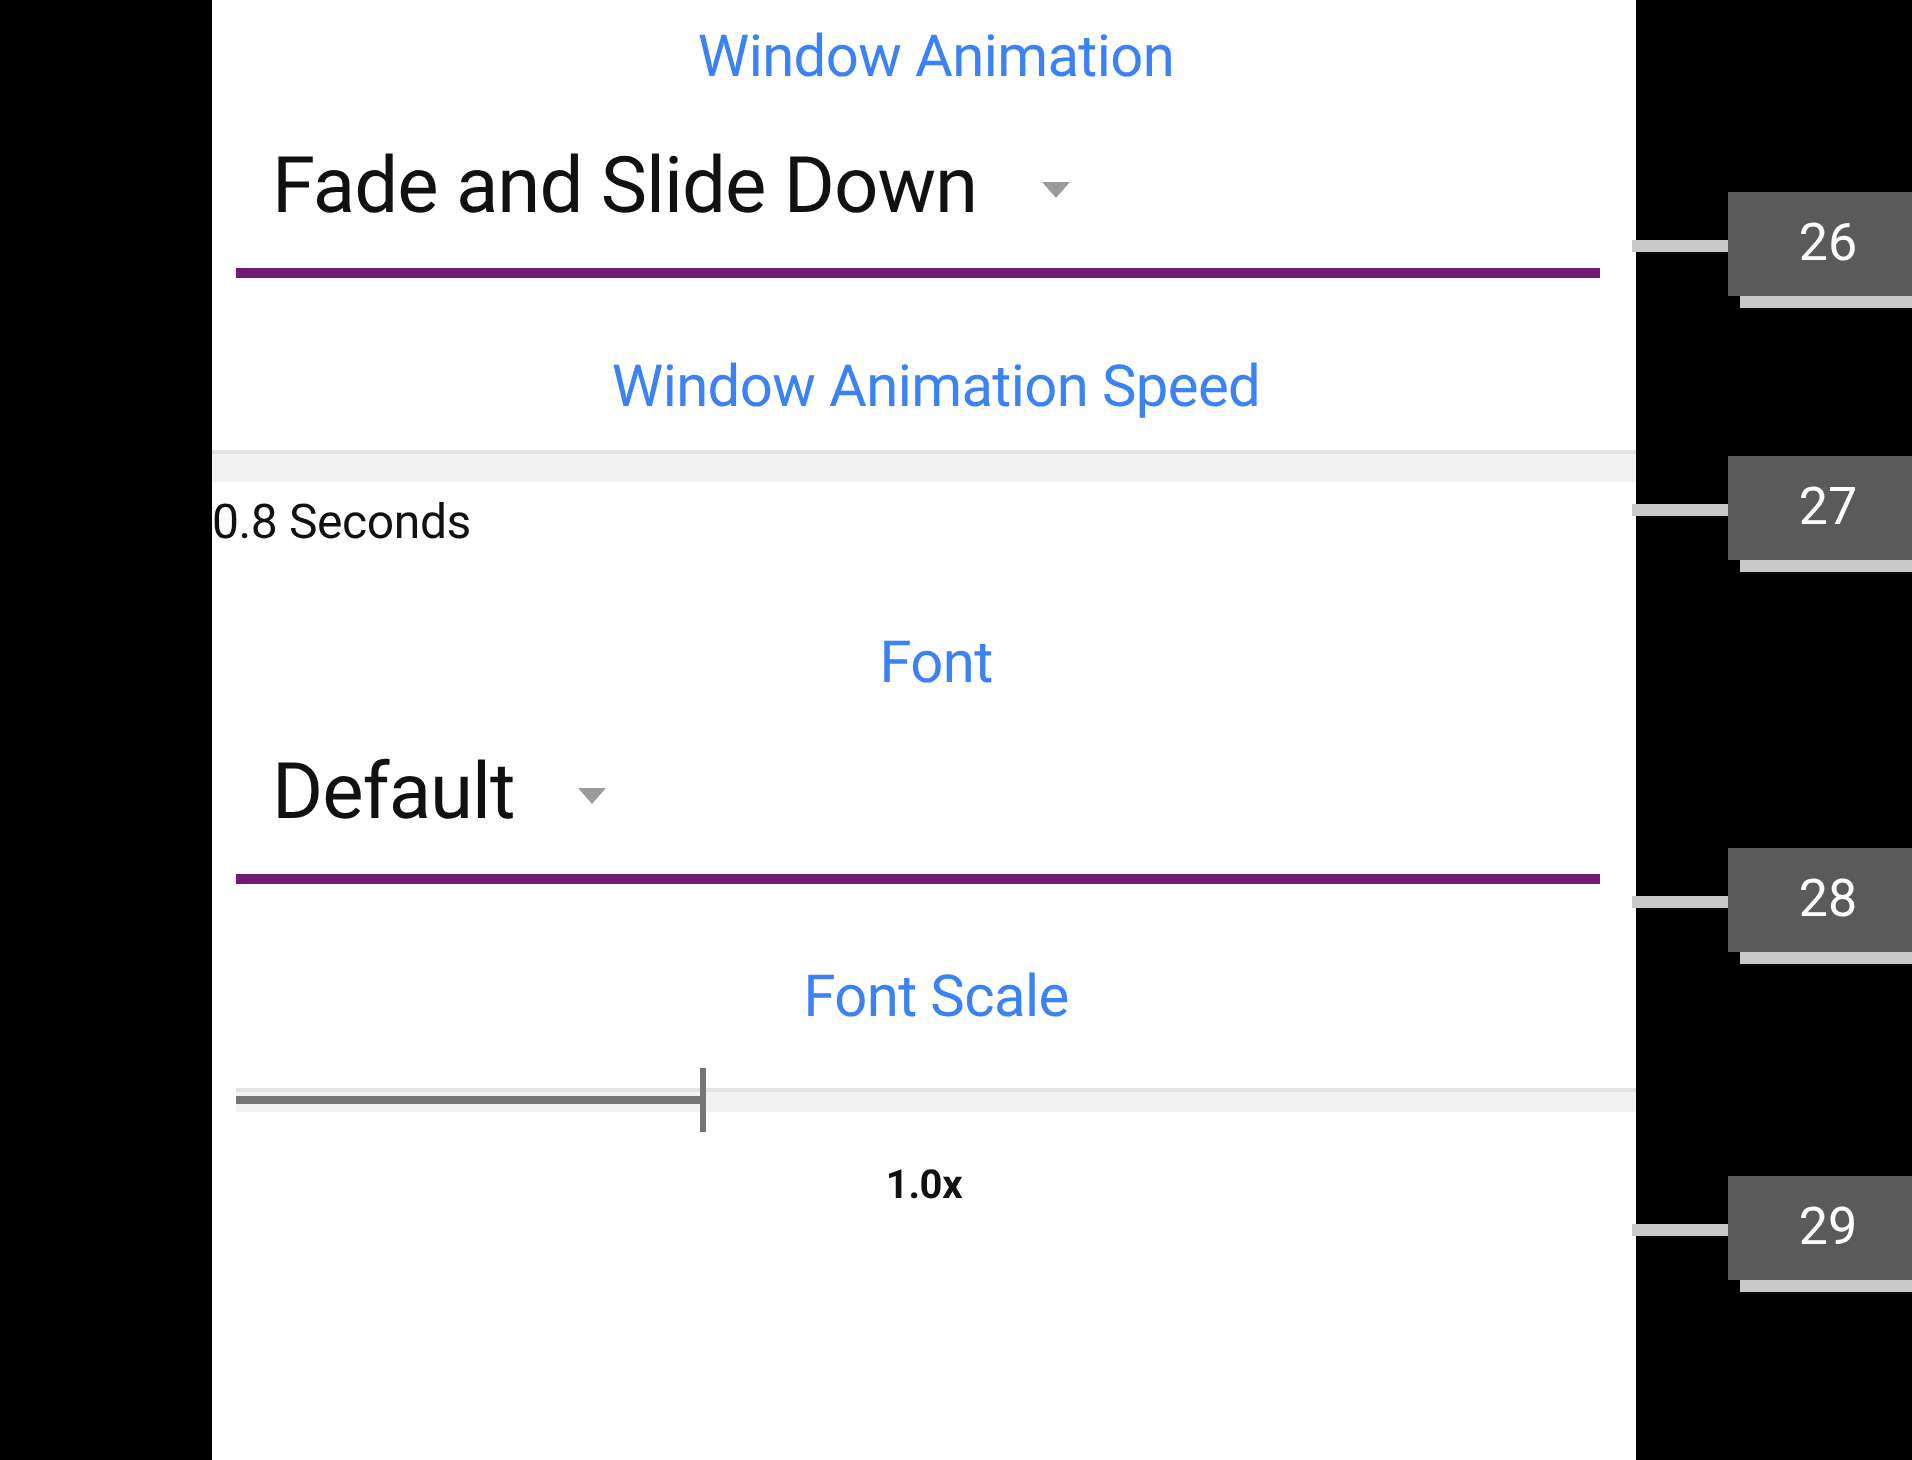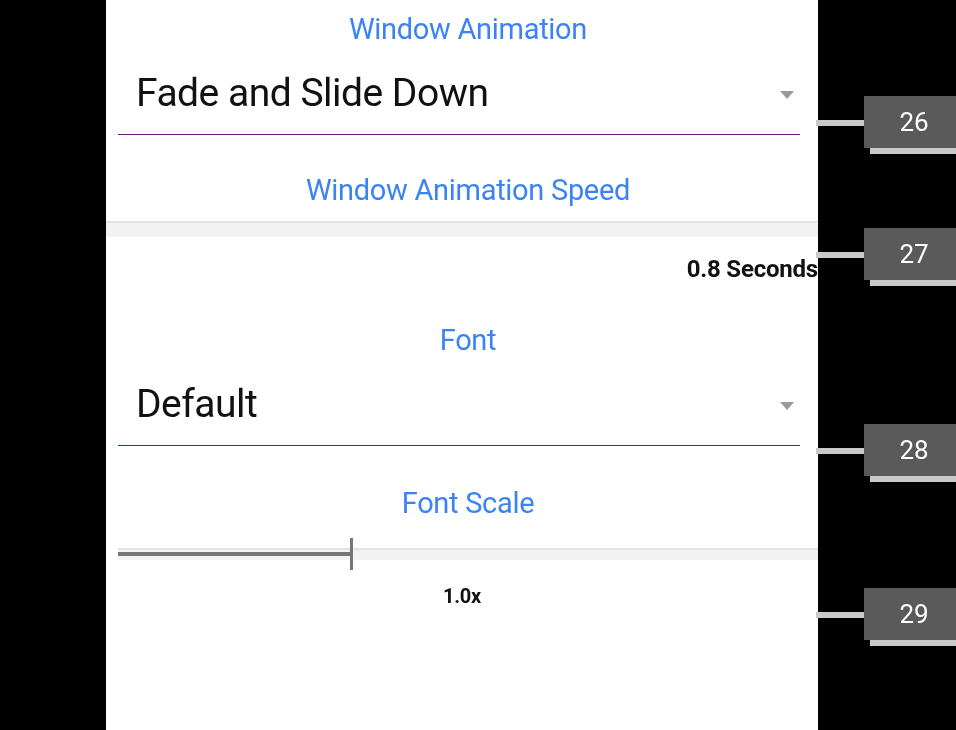--- a/index.html
+++ b/index.html
@@ -25,27 +25,27 @@
       font-size: 29px;
       font-weight: 400;
       padding-left: 12px;
       letter-spacing: -0.3px;
       text-align: center;
     }
     .dropdown {
       margin-top: 24px;
       margin-left: 12px;
       margin-right: 18px;
-      border-bottom: 1px solid #701a75;
+      border-bottom: 5px solid #701a75;
       padding-bottom: 18px;
       padding-left: 18px;
       padding-right: 6px;
       display: flex;
       align-items: center;
-      justify-content: space-between;
+      justify-content: flex-start;
       cursor: pointer;
       gap: 32px;
     }
     .dropdown-value {
       color: #111;
       font-size: 39px;
       font-weight: 400;
       letter-spacing: -0.5px;
     }
     .dropdown-caret {
@@ -55,25 +55,25 @@
     .speed-block { margin-top: 38px; }
     .speed-track {
       height: 16px;
       margin-top: 14px;
       position: relative;
       background: #f2f2f2;
       border-top: 2px solid #e3e3e3;
       cursor: pointer;
     }
     .value-text {
-      text-align: right;
+      text-align: left;
       color: #111;
       font-size: 24px;
-      font-weight: 700;
-      margin-top: 18px;
+      font-weight: 400;
+      margin-top: 6px;
       letter-spacing: -0.2px;
     }
     .font-block { margin-top: 40px; }
     .fontscale-block { margin-top: 40px; }
     .fontscale-slider {
       margin-top: 18px;
       height: 32px;
       position: relative;
       cursor: pointer;
     }

